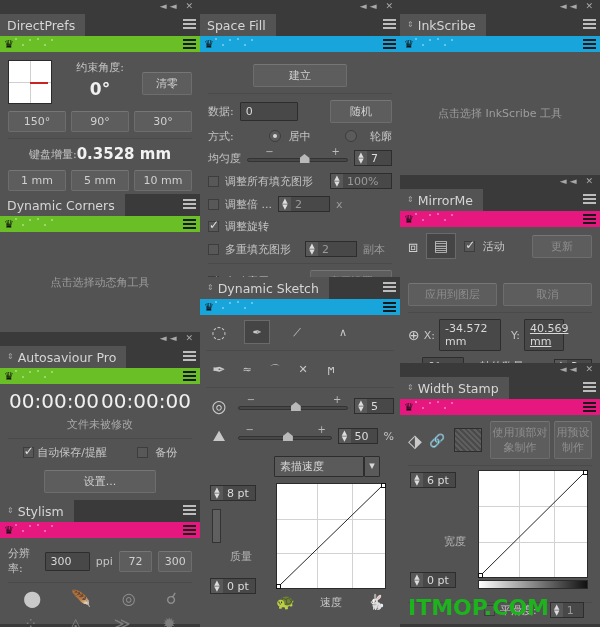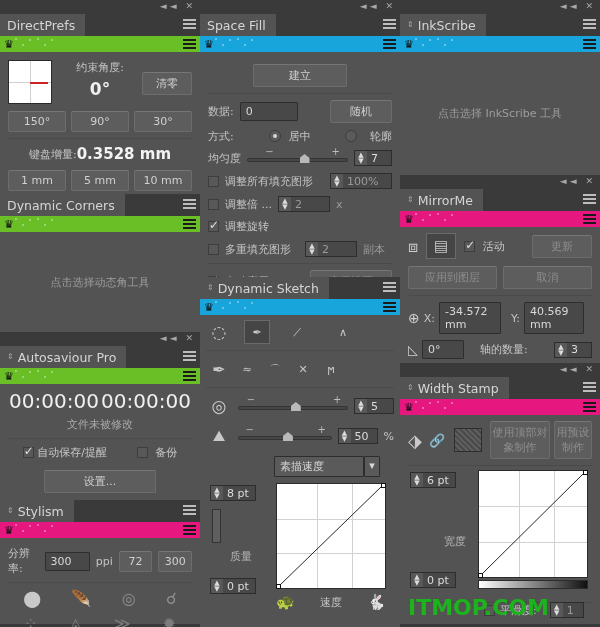--- a/index.html
+++ b/index.html
@@ -536,31 +536,31 @@
     <div class="body" style="height:136px;padding:6px 8px;">
       <div class="row" style="gap:8px;">
         <span style="font-size:16px;color:#cfcfcf;">⧈</span>
         <span class="icobtn sel" style="width:30px;height:26px;font-size:15px;">▤</span>
         <span>
           <span class="chk on"></span>
           <span style="margin-left:4px;">活动</span>
         </span>
         <span class="btn dim" style="width:60px;margin-left:auto;">更新</span>
       </div>
-      <div class="row" style="gap:6px;margin-top:7px;">
+      <div class="row" style="gap:6px;margin-top:24px;">
         <span class="btn dim" style="flex:1;">应用到图层</span>
         <span class="btn dim" style="flex:1;">取消</span>
       </div>
       <div class="sep"></div>
       <div class="row" style="gap:4px;">
         <span style="font-size:14px;color:#cfcfcf;">⊕</span>
         <span class="lbl">X:</span>
         <span class="field" style="width:62px;">-34.572 mm</span>
         <span class="lbl" style="margin-left:6px;">Y:</span>
-        <span class="field" style="width:60px;">40.569 mm</span>
+        <span class="field" style="width:40px;text-decoration:underline;">40.569 mm</span>
       </div>
       <div class="row" style="gap:4px;margin-top:6px;">
         <span style="font-size:13px;color:#cfcfcf;">◺</span>
         <span class="field" style="width:42px;">0°</span>
         <span class="lbl" style="margin-left:12px;">轴的数量:</span>
         <span class="spin" style="margin-left:auto;">
           <span class="arrows">▲<br>▼</span>
           <span class="val" style="width:24px;">3</span>
         </span>
       </div>

